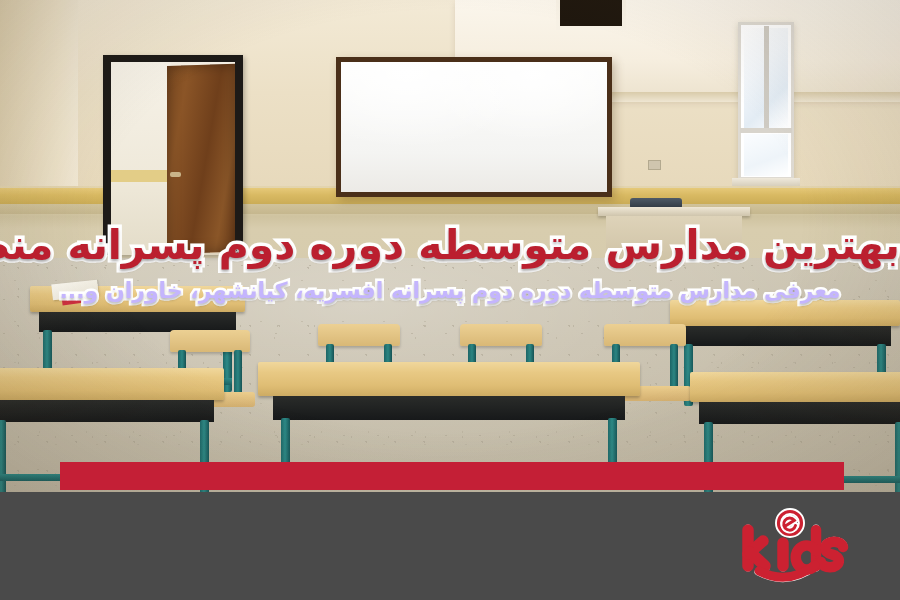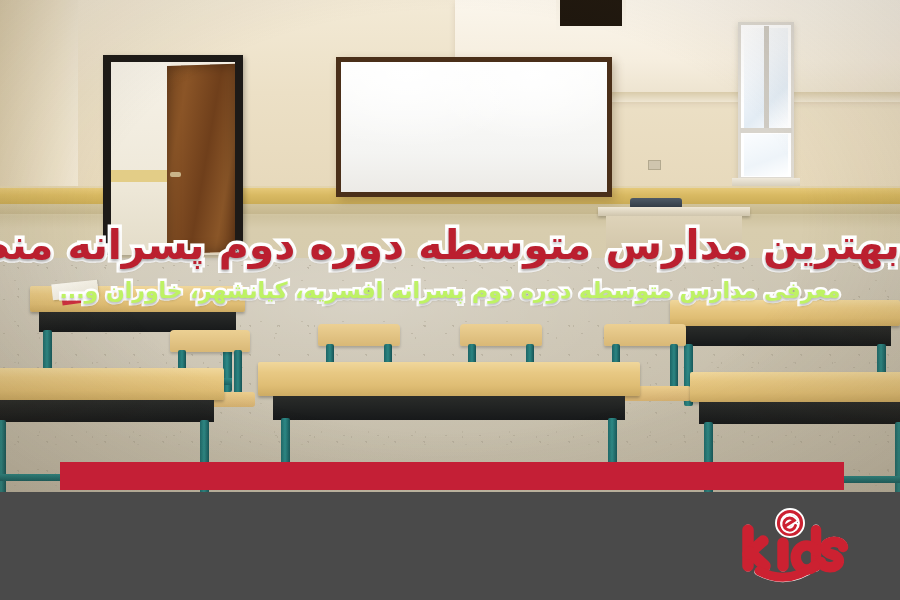--- a/index.html
+++ b/index.html
@@ -305,21 +305,21 @@
     text-shadow:
       0 2px 3px rgba(0,0,0,.35);
     white-space: nowrap;
   }
   #subtitle {
     display: block;
     margin-top: 12px;
     font-size: 22px;
     font-weight: 700;
     line-height: 1.1;
-    color: #bef264;
+    color: #c4b5fd;
     -webkit-text-stroke: 5px #ffffff;
     paint-order: stroke fill;
     text-shadow: 0 2px 3px rgba(0,0,0,.3);
     white-space: nowrap;
   }
 
   
   #footer {
     position: absolute;
     left: 0; top: 492px;

